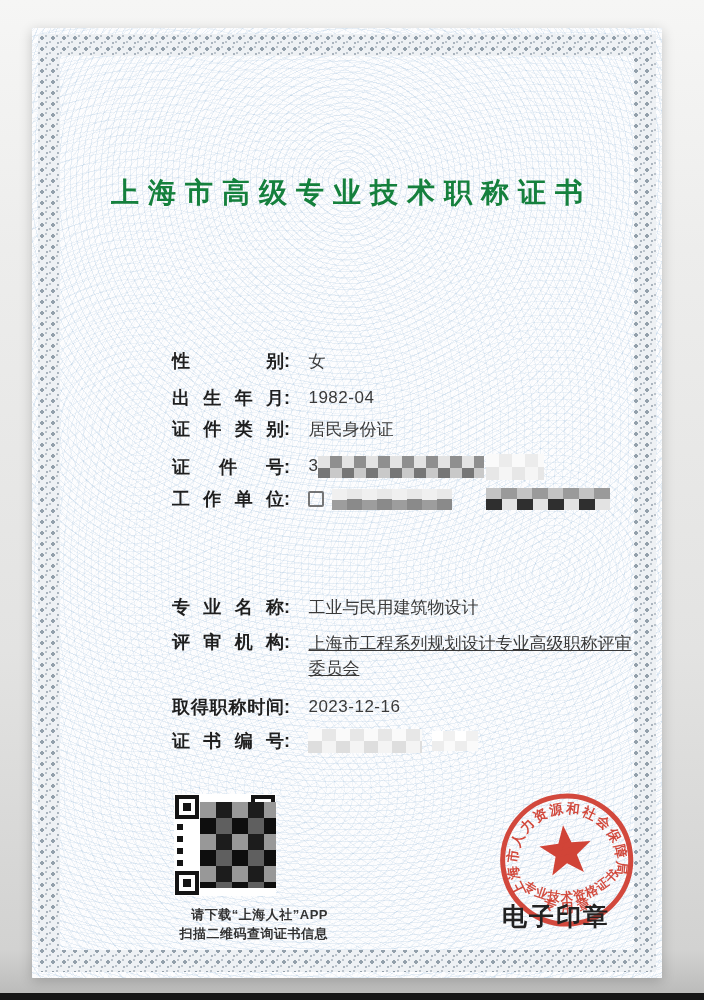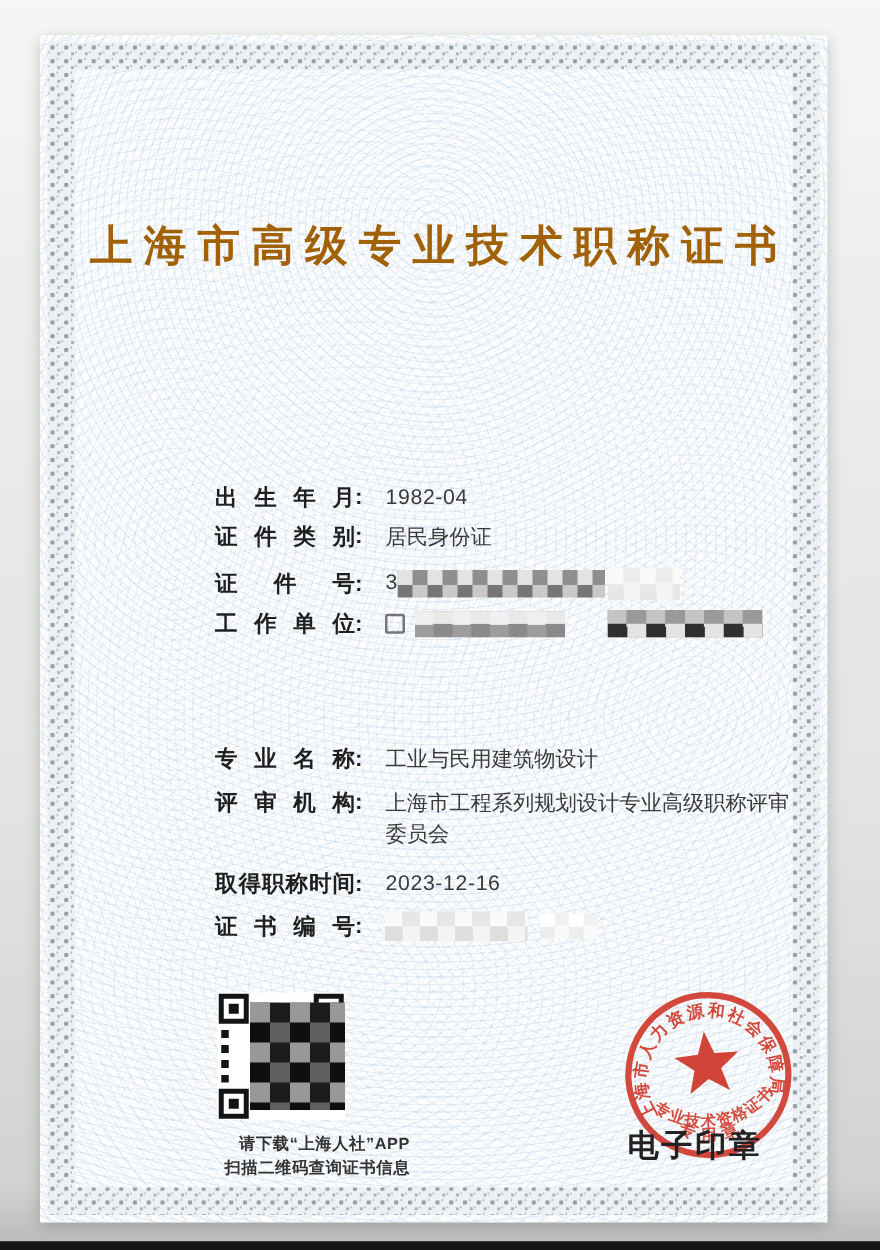--- a/index.html
+++ b/index.html
@@ -39,37 +39,37 @@
   .frame-inner {
     position:absolute; inset:22px; background:#fdfdfe;
   }
   .frame-inner .guilloche { opacity:1; }
 
   .content { position:absolute; inset:0; }
 
   
   .title {
     position:absolute; left:0; right:0; top:146px;
-    text-align:center; font-size:34px; font-weight:bold;
-    letter-spacing:9px; text-indent:9px; color:#a16207;
+    text-align:center; font-size:28px; font-weight:bold;
+    letter-spacing:9px; text-indent:9px; color:#15803d;
   }
 
   
   .row { position:absolute; left:140px; height:26px; white-space:nowrap; }
   .lbl {
     display:inline-block; width:112px; font-size:18px; font-weight:bold; color:#1f1f1f;
     text-align:justify; text-align-last:justify; vertical-align:middle;
   }
   .colon { font-size:18px; font-weight:bold; color:#1f1f1f; vertical-align:middle; }
   .val {
     display:inline-block; margin-left:14px; font-size:17px; color:#3a3a3a; vertical-align:middle;
   }
   .v-kai { font-family:"DejaVu Serif", serif; }
   .v-sans { font-family:"Liberation Sans", sans-serif; letter-spacing:.5px; }
-  .val.wrap { white-space:normal; width:332px; line-height:25px; vertical-align:top; margin-top:1px; }
+  .val.wrap { white-space:normal; width:332px; line-height:25px; vertical-align:top; margin-top:1px;text-decoration:underline; }
 
   
   .mz {
     display:inline-block; vertical-align:middle;
     background-image:
       conic-gradient(#4c4c4c 25%, #7a7a7a 0 50%, #3a3a3a 0 75%, #8f8f8f 0);
     background-size:16px 16px;
   }
   .mz-name { width:58px; height:21px; position:relative; }
   .mz-name::before {  
@@ -151,20 +151,24 @@
       <div class="frame-inner">
         <div class="guilloche"></div>
       </div>
     </div>
 
     <div class="content">
 
       <div class="title">上海市高级专业技术职称证书</div>
 
 
+      <div class="row" style="top:321px">
+        <span class="lbl">性别</span><span class="colon">:</span>
+        <span class="val v-kai">女</span>
+      </div>
 
       <div class="row" style="top:358px">
         <span class="lbl">出生年月</span><span class="colon">:</span>
         <span class="val v-sans">1982-04</span>
       </div>
 
       <div class="row" style="top:389px">
         <span class="lbl">证件类别</span><span class="colon">:</span>
         <span class="val v-kai">居民身份证</span>
       </div>

